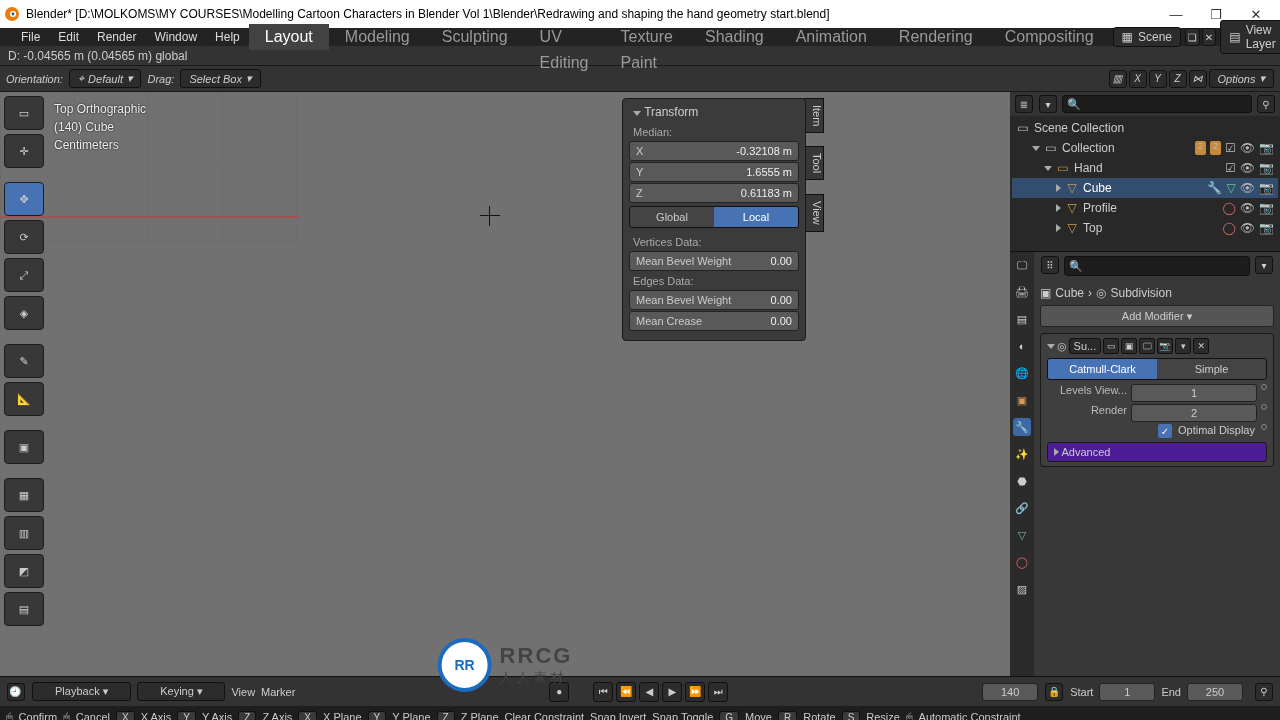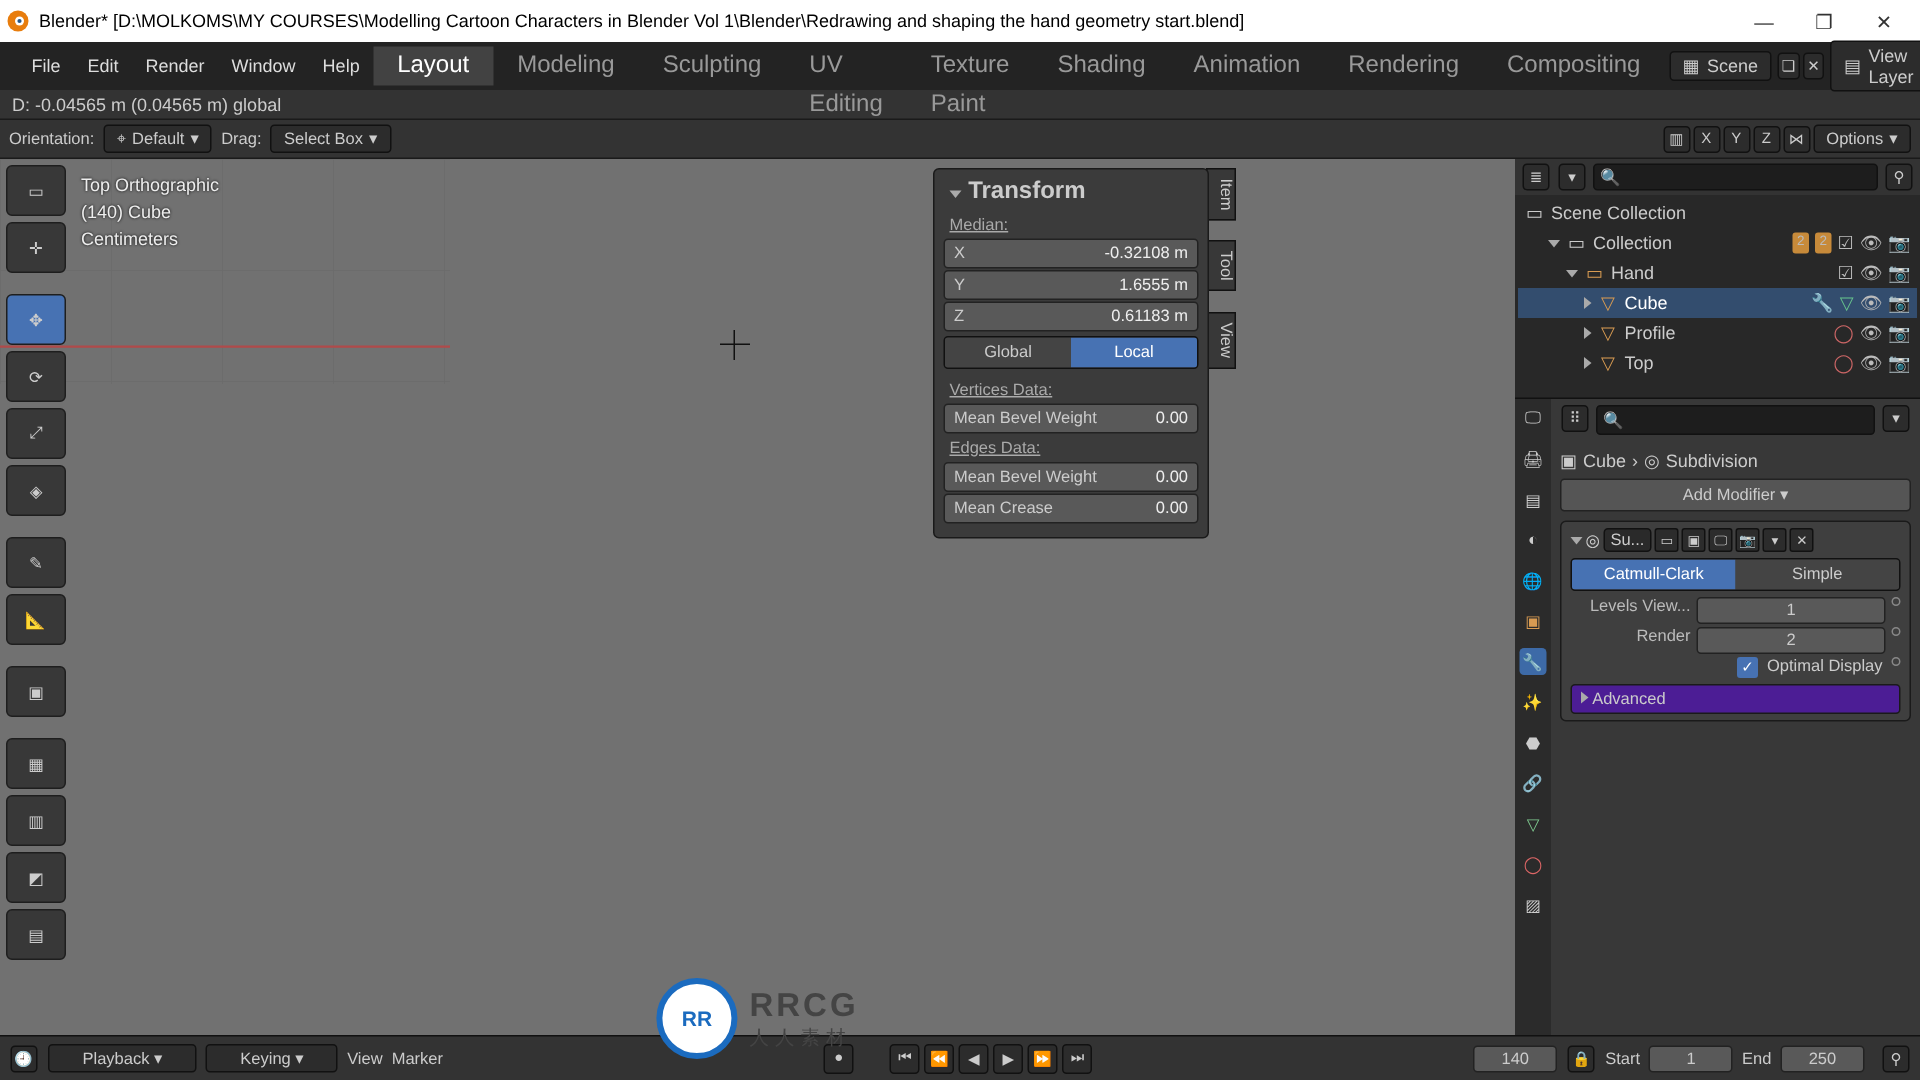--- a/index.html
+++ b/index.html
@@ -1,37 +1,37 @@
 <!DOCTYPE html>
 <html><head>
 <meta charset="utf-8">
 <style>
   * { margin:0; padding:0; box-sizing:border-box; font-family:"Segoe UI",Arial,sans-serif; }
   body { width:1280px; height:720px; background:#393939; color:#ccc; font-size:11px; overflow:hidden; position:relative; }
   .titlebar { background:#fff; color:#000; height:28px; display:flex; align-items:center; padding:0 4px; font-size:12px; }
   .titlebar .icon { width:16px; height:16px; margin-right:6px; }
   .titlebar .spacer { flex:1; }
   .titlebar .winctrl { width:40px; text-align:center; font-size:13px; color:#333; }
-  .topmenu { background:#232323; height:32px; display:flex; align-items:center; }
+  .topmenu { background:#232323; height:18px; display:flex; align-items:center; }
   .topmenu .blogo { width:24px; height:24px; margin:0 6px; }
   .topmenu .mitem { padding:0 9px; font-size:12px; color:#ddd; }
   .topmenu .tabitem { padding:0 16px; height:26px; line-height:26px; font-size:16px; color:#999; }
   .topmenu .tabitem.active { background:#424242; color:#fff; }
   .topmenu .tabsep { width:22px; }
   .topmenu .scenebox { background:#2c2c2c; border:1px solid #111; border-radius:3px; padding:2px 8px; margin:0 3px; font-size:12px; display:flex; align-items:center; gap:5px; }
   .topmenu .right { margin-left:auto; display:flex; align-items:center; padding-right:6px; }
   .iconbtn { width:18px; height:18px; background:#2c2c2c; border:1px solid #111; border-radius:3px; margin:0 1px; display:flex;align-items:center;justify-content:center;font-size:10px;}
   
   .mainsplit { display:flex; height:calc(720px - 28px - 26px - 30px - 22px - 30px); }
   .viewport { position:relative; flex:1; background:#717171; }
   .rightcol { width:270px; background:#383838; display:flex; flex-direction:column; }
   
   .opheader { background:#333; height:20px; display:flex; align-items:center; padding:0 8px; font-size:12px; border-bottom:1px solid #1a1a1a;}
   
-  .v3dbar { height:26px; background:#333; display:flex; align-items:center; padding:0 6px; gap:6px; border-bottom:1px solid #1a1a1a; }
+  .v3dbar { height:26px; background:#333; display:flex; align-items:center; padding:0 6px; gap:6px; border-bottom:1px solid #1a1a1a;font-style:italic; }
   .v3dbar .pill { background:#2c2c2c; border:1px solid #111; border-radius:3px; padding:2px 8px; display:flex; align-items:center; gap:4px; }
   .v3dbar .rpush { margin-left:auto; display:flex; gap:2px; align-items:center;}
   .axbtn { width:18px; height:18px; background:#2c2c2c; border:1px solid #111;border-radius:3px;display:flex;align-items:center;justify-content:center;font-size:10px; }
   
   .ltoolbar { position:absolute; left:4px; top:4px; width:40px; display:flex; flex-direction:column; gap:4px; }
   .ltoolbar .tb { width:40px; height:34px; background:#383838; border-radius:4px; border:1px solid #1e1e1e; display:flex;align-items:center;justify-content:center;}
   .ltoolbar .tb.active { background:#4772b3; }
   .ltoolbar .tgap { height:6px; }
   .vp-overlay-text { position:absolute; left:54px; top:8px; font-size:12px; color:#eee; line-height:18px; text-shadow:0 0 2px #000;}
   
@@ -39,22 +39,22 @@
   .gizmo .ball { position:absolute; width:18px; height:18px; border-radius:50%; display:flex;align-items:center;justify-content:center;font-size:10px;color:#fff;}
   .gizmo .ball.y { background:#8bc34a; left:31px; top:0; color:#222;}
   .gizmo .ball.z { background:#2b6cd4; left:31px; top:31px; }
   .gizmo .ball.negy { background:#6a8; left:31px; top:62px; }
   .gizmo .ball.x { background:#d64045; left:62px; top:31px; }
   .gizmo .ball.negx { background:#a44; left:0; top:31px; }
   .vp-sidebtn { position:absolute; right:206px; width:28px; height:28px; background:#5d5d5d; border:1px solid #2a2a2a; border-radius:14px; display:flex;align-items:center;justify-content:center;font-size:13px;}
   .vp-rtab { position:absolute; right:186px; width:20px; background:#383838; border:1px solid #111; color:#ccc; font-size:11px; writing-mode:vertical-rl; text-align:center; padding:6px 0;}
   
   .npanel { position:absolute; right:204px; top:6px; width:184px; background:#3b3b3b; border:1px solid #1a1a1a; border-radius:4px; padding:4px 6px 8px; font-size:11px; }
-  .npanel .hdr { font-weight:bold; font-size:16px; padding:2px 0 4px 4px; }
-  .npanel .lbl { color:#aaa; padding:3px 0 2px 4px;text-decoration:underline; }
+  .npanel .hdr { font-weight:normal; font-size:12px; padding:2px 0 4px 4px; }
+  .npanel .lbl { color:#aaa; padding:3px 0 2px 4px; }
   .npanel .row { display:flex; gap:2px; margin:1px 0; }
   .fieldbox { background:#595959; border:1px solid #222; border-radius:3px; height:20px; display:flex; align-items:center; padding:0 6px; flex:1; justify-content:space-between;}
   .fieldbox .k { color:#ccc; }
   .fieldbox .v { color:#eee; }
   .seg { display:flex; border:1px solid #111; border-radius:3px; overflow:hidden; margin:3px 0 5px;}
   .seg>div{flex:1;text-align:center;height:20px;line-height:20px;background:#444;}
   .seg>div.on{background:#4772b3;color:#fff;}
   
   .outliner { flex:0 0 160px; background:#282828; border-bottom:1px solid #111; display:flex; flex-direction:column;}
   .outliner .tbar { height:24px; background:#333; display:flex; align-items:center; gap:4px; padding:0 4px;}

